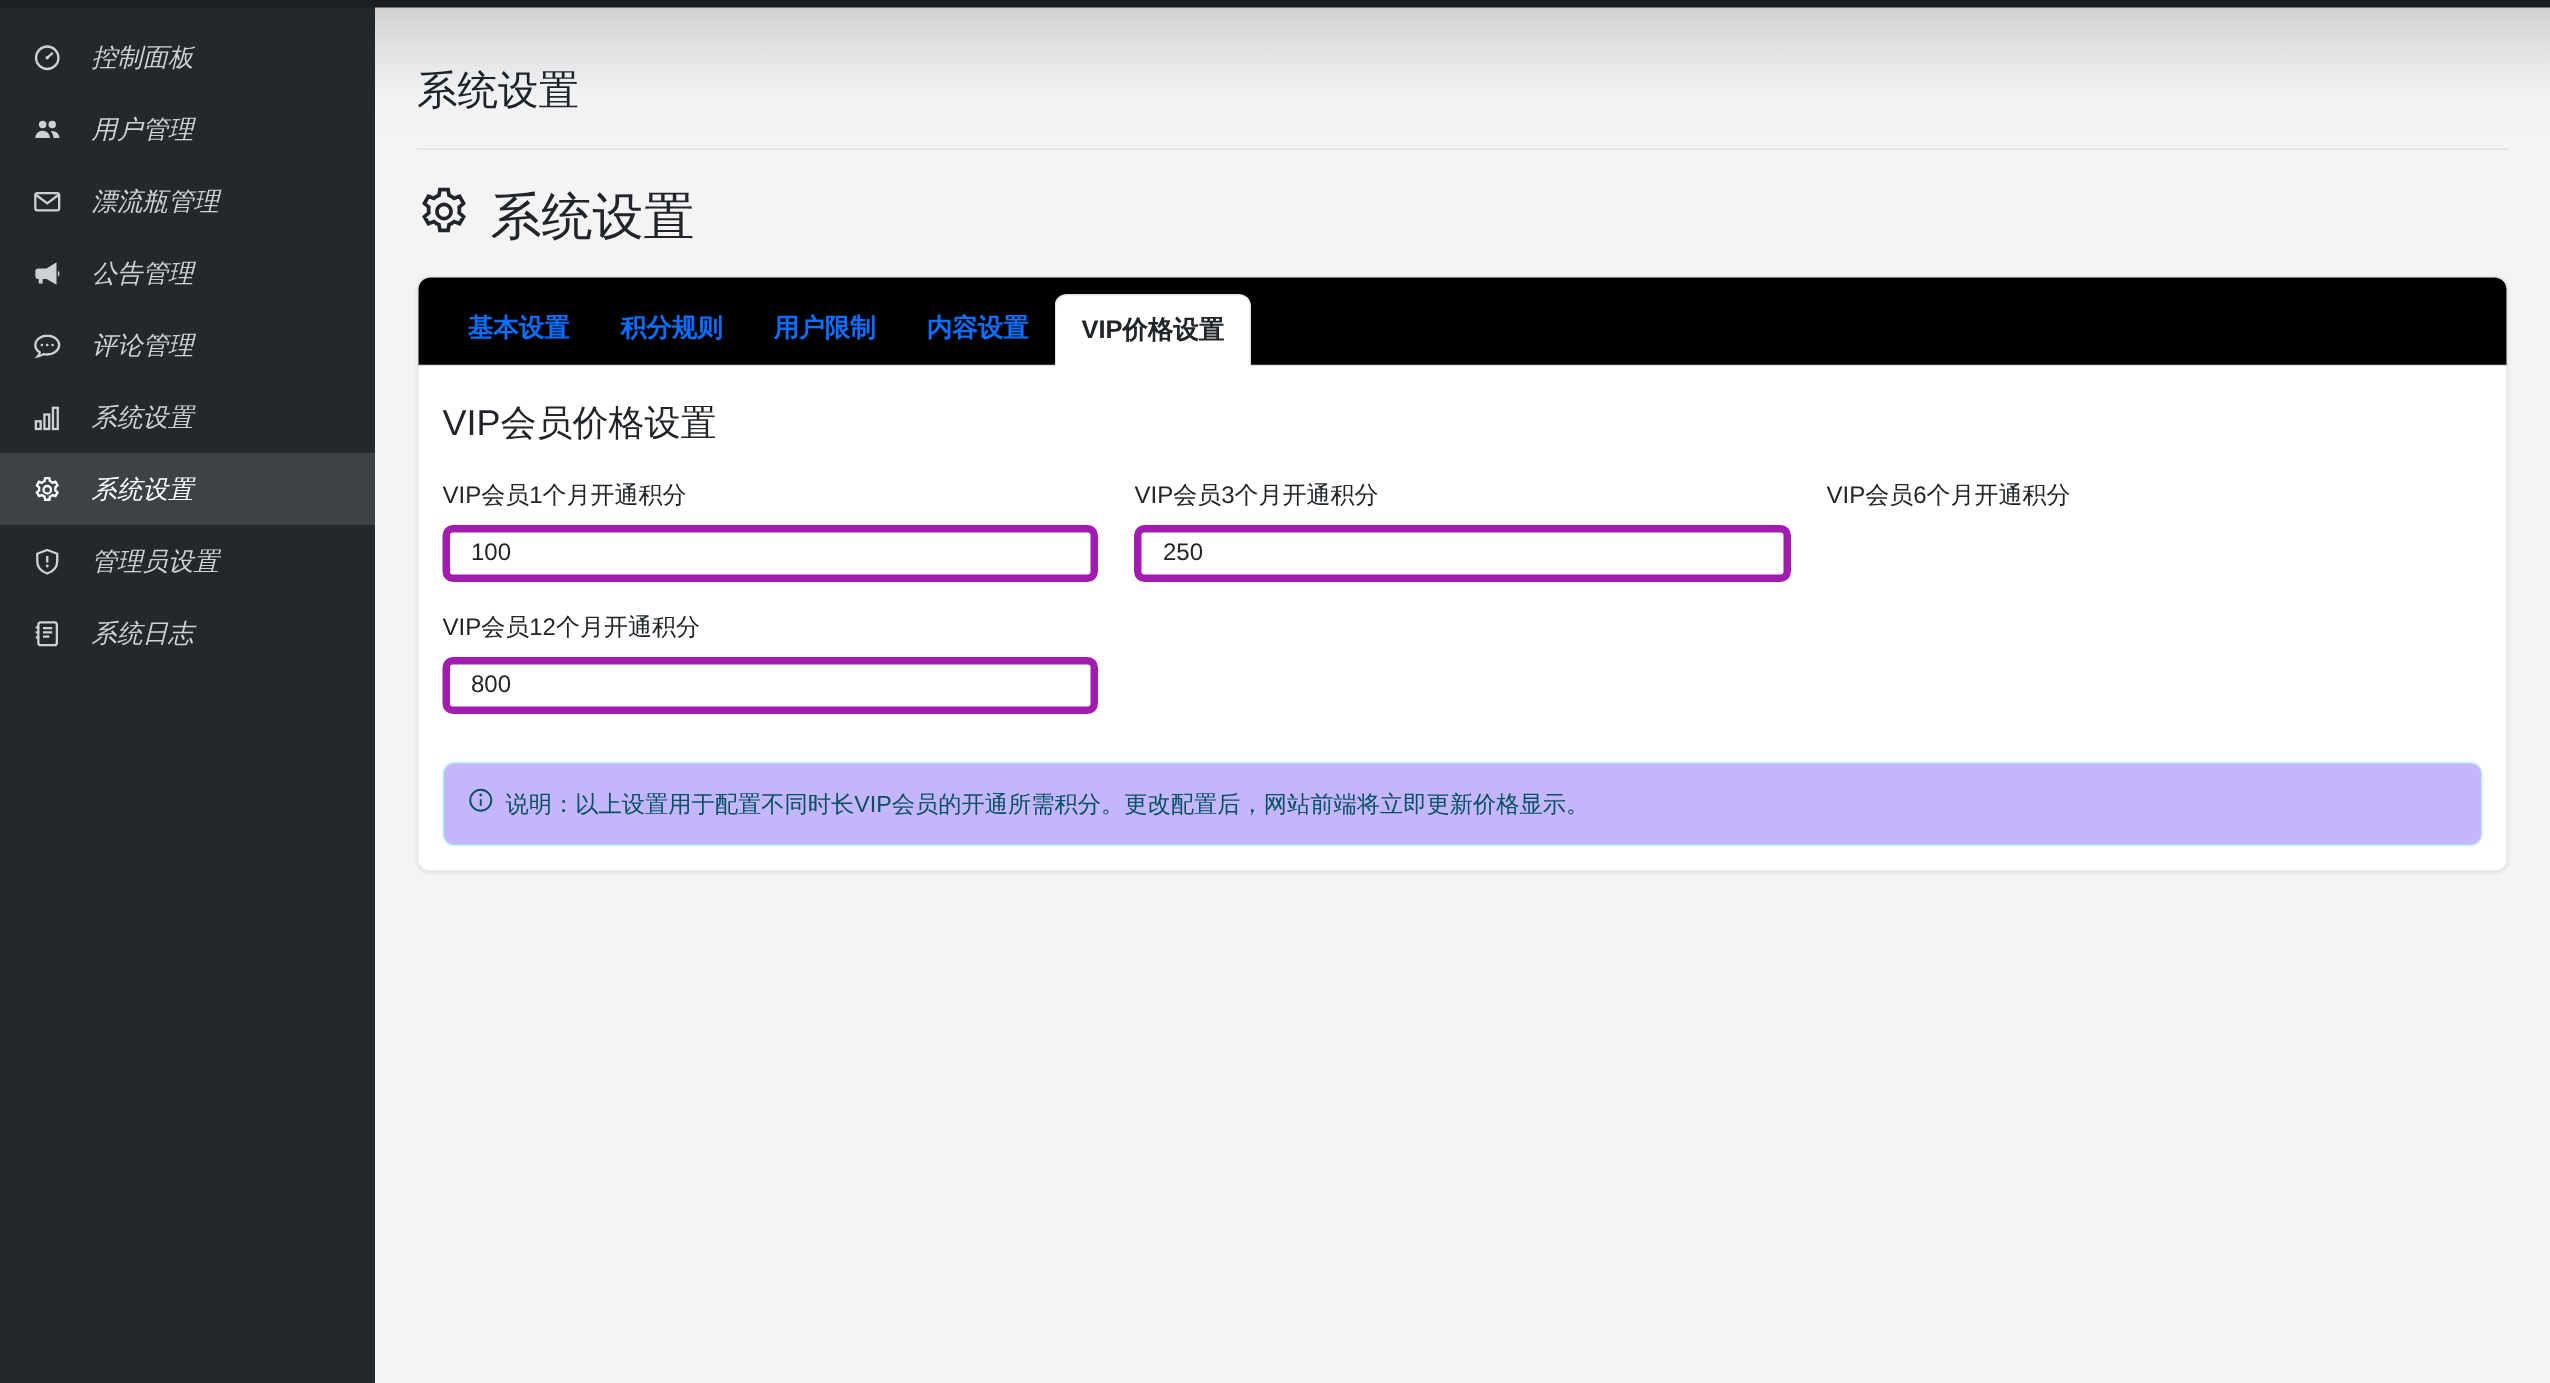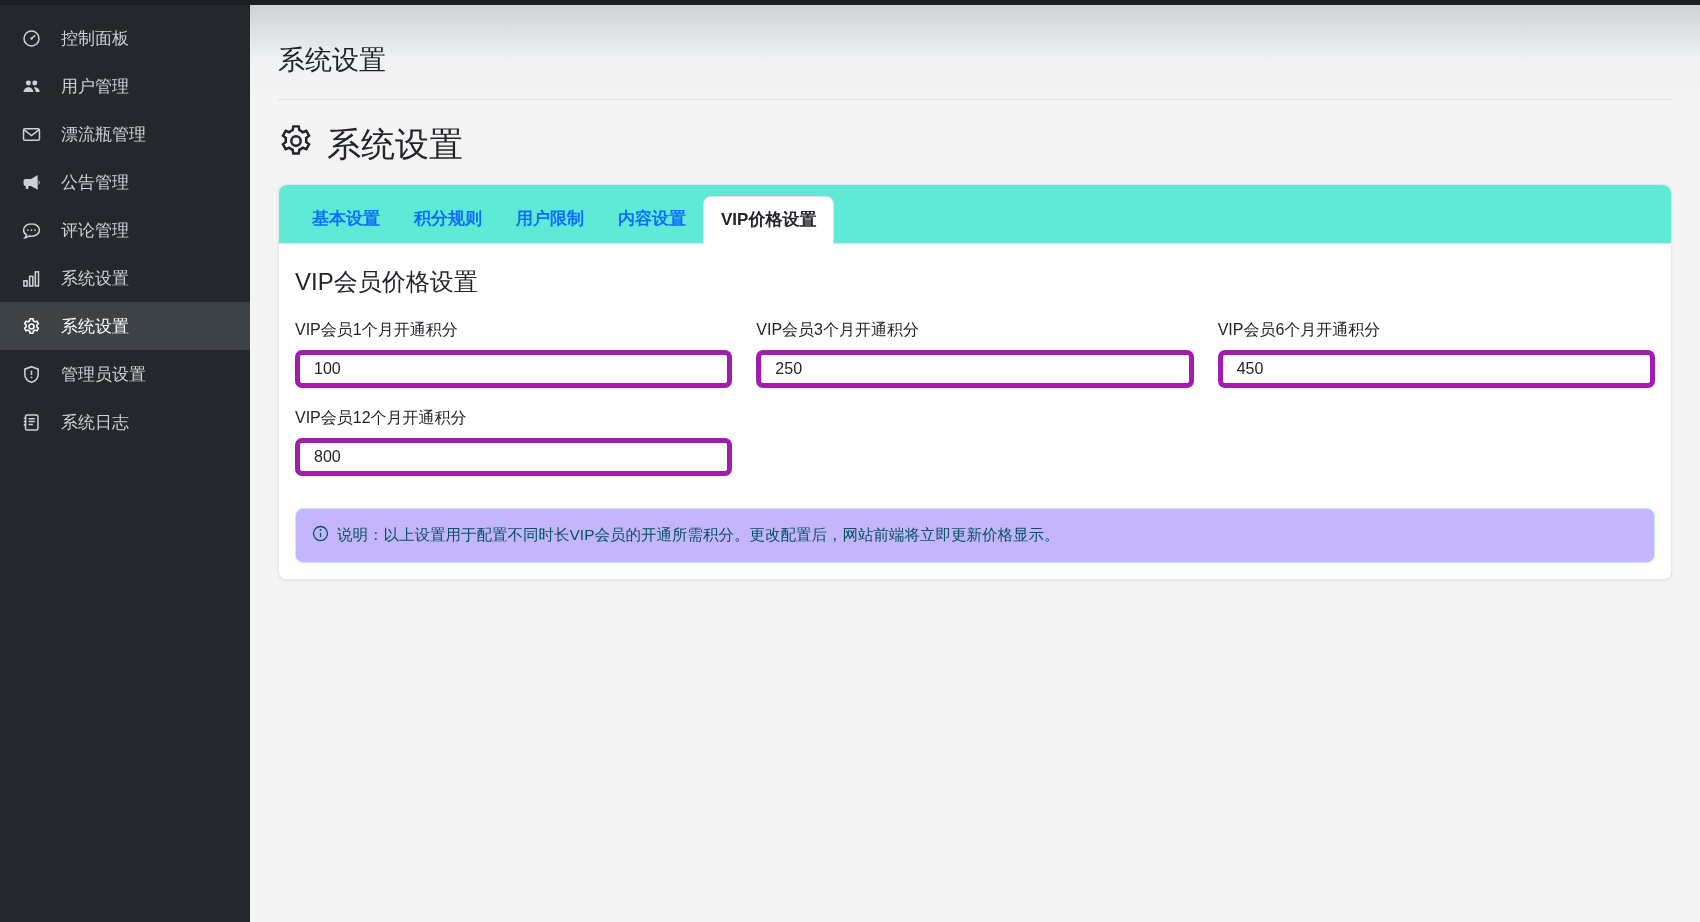--- a/index.html
+++ b/index.html
@@ -8,21 +8,21 @@
     font-family:"Liberation Sans","DejaVu Sans",sans-serif;
     color:#212529;
     background:#f4f4f5;
   }
   
   .topbar { position:absolute; top:0; left:0; width:1700px; height:5px; background:#1b1f23; z-index:20; }
 
   
   .sidebar {
     position:absolute; top:0; left:0; width:250px; height:922px;
-    background:#24282c; padding-top:14px; z-index:10;
+    background:#24282c; padding-top:14px; z-index:10;font-style:italic;
   }
   .nav-item {
     height:48px; display:flex; align-items:center;
     padding-left:21px; gap:20px;
     color:#ccd1d6; font-size:17px; cursor:pointer;
   }
   .nav-item .nicon { width:20px; height:20px; flex:0 0 20px; display:flex; align-items:center; justify-content:center; }
   .nav-item svg { width:19px; height:19px; }
   .nav-item.active { background:#3d4247; color:#ffffff; }
 
@@ -39,21 +39,21 @@
     display:flex; align-items:center; gap:13px;
     margin:22px 0 16px 0; font-size:34px; font-weight:400; color:#212529;
   }
   .card-heading svg { width:36px; height:36px; }
 
   .card {
     background:#fff; border:1px solid #e6e8ea; border-radius:8px;
     box-shadow:0 1px 3px rgba(0,0,0,.07);
   }
   .card-header {
-    background:#5eead4; border-bottom:1px solid #dee2e6;
+    background:#000000; border-bottom:1px solid #dee2e6;
     border-radius:8px 8px 0 0;
     padding:11px 16px 0 16px;
   }
   .tabs { display:flex; }
   .tab {
     padding:11px 17px 12px 17px; font-size:17px; font-weight:700;
     color:#0d6efd; text-decoration:none; cursor:pointer; white-space:nowrap;
   }
   .tab.active {
     background:#fff; color:#212529;
@@ -219,21 +219,20 @@
         <div class="field">
           <label>VIP会员1个月开通积分</label>
           <input type="text" value="100" style="">
         </div>
         <div class="field">
           <label>VIP会员3个月开通积分</label>
           <input type="text" value="250" style="">
         </div>
         <div class="field">
           <label>VIP会员6个月开通积分</label>
-          <input type="text" value="450" style="">
         </div>
         <div class="field">
           <label>VIP会员12个月开通积分</label>
           <input type="text" value="800" style="">
         </div>
       </div>
 
       <div class="alert-info">
         <span>
           <svg viewBox="0 0 16 16" fill="none" stroke="#055160" stroke-width="1.2">

